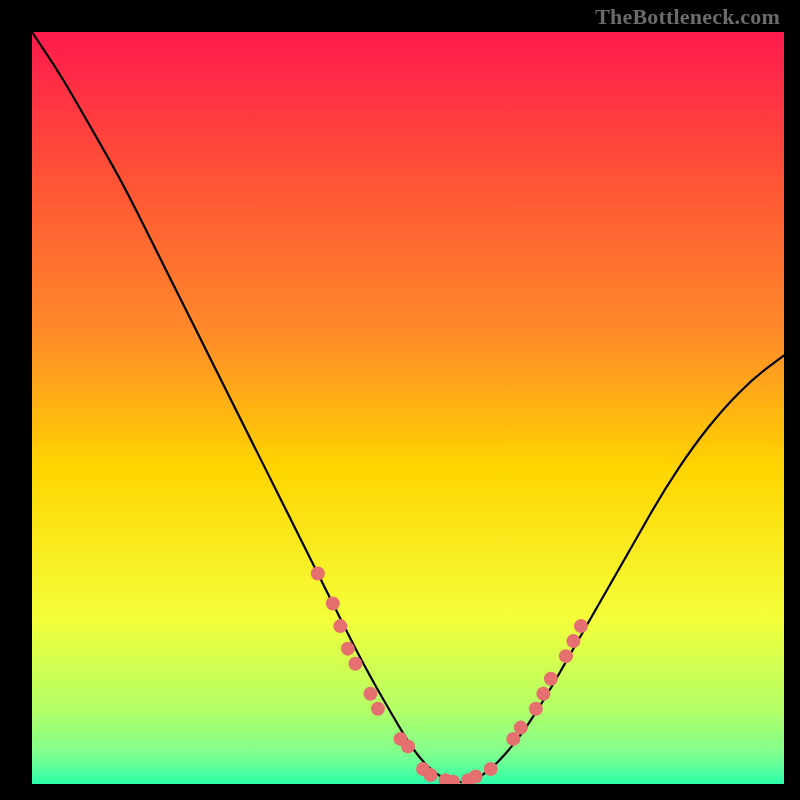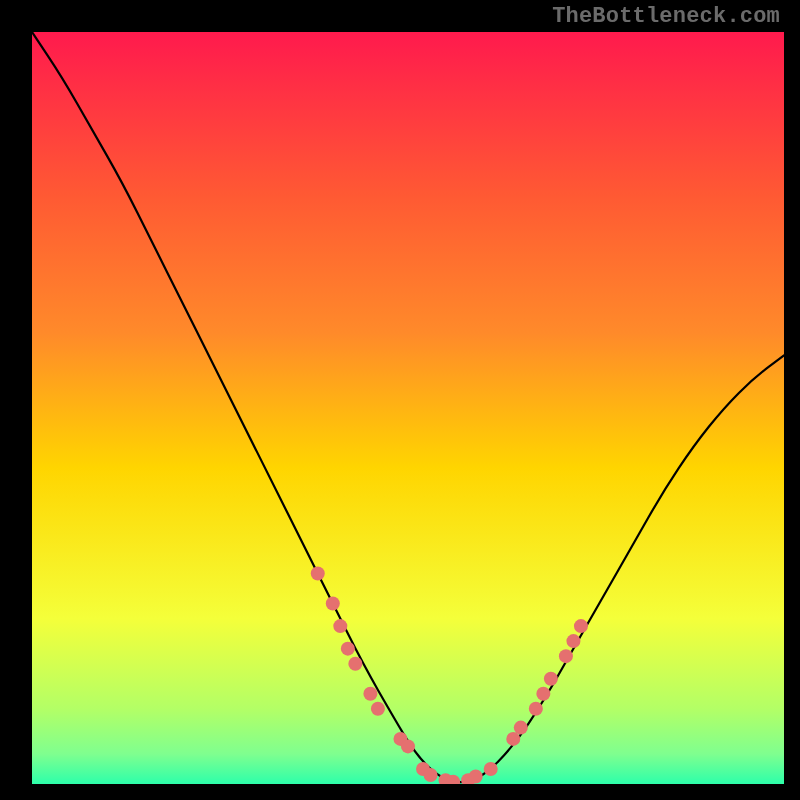--- a/index.html
+++ b/index.html
@@ -23,21 +23,21 @@
     left: 32px;
     top: 32px;
     width: 752px;
     height: 752px;
     overflow: hidden;
   }
   .watermark {
     position: absolute;
     top: 4px;
     right: 20px;
-    font-family: Liberation Mono, monospace;
+    font-family: Liberation Serif, serif;
     font-size: 22px;
     font-weight: bold;
     color: #6b6b6b;
     letter-spacing: 0.2px;
   }
   svg {
     display: block;
   }
 </style>
 </head>

